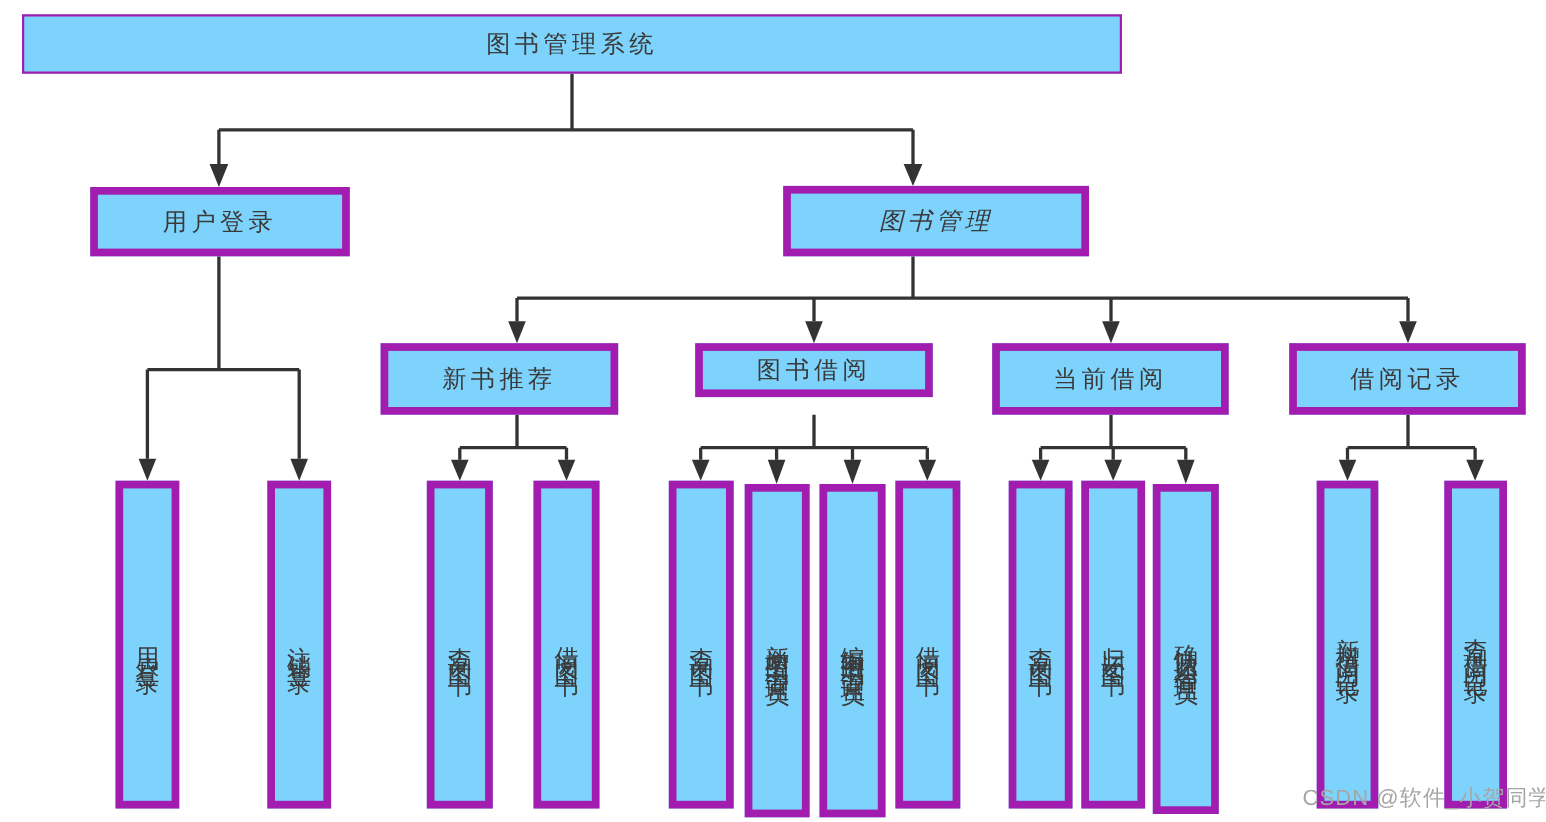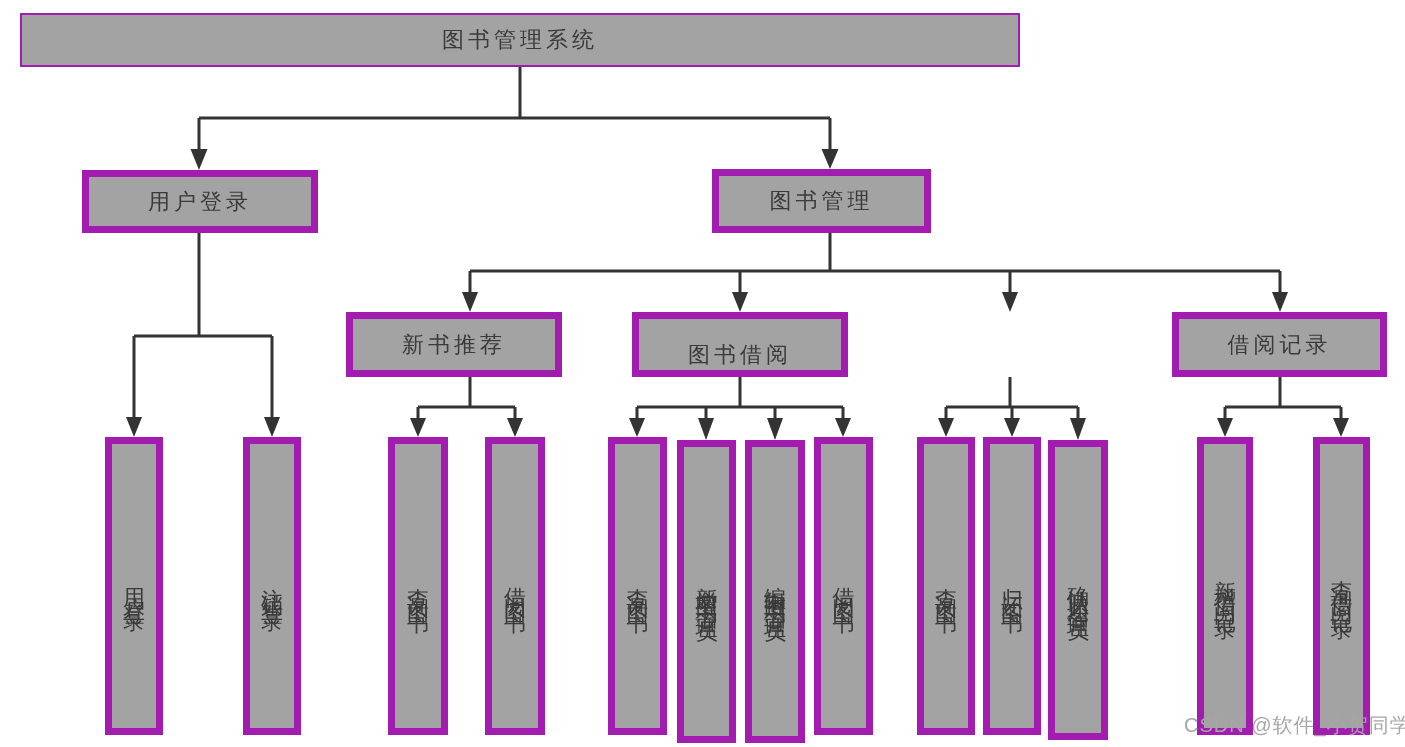--- a/index.html
+++ b/index.html
@@ -8,21 +8,21 @@
     width:1405px;height:747px;
     background:#ffffff;
     font-family:"Liberation Sans", sans-serif;
     overflow:hidden;
   }
   .connector{position:absolute;left:0;top:0;z-index:1;}
   .connector path{stroke:#333333;stroke-width:3;fill:none;}
   .connector polygon{fill:#333333;stroke:none;}
   .node{
     position:absolute;
-    background:#a3a3a3;
+    background:#7dd3fc;
     border:7px solid #a21caf;
     box-sizing:border-box;
     display:flex;align-items:center;justify-content:center;
     color:#3a3a3a;
     z-index:2;
   }
   .node.root{border-width:2px;}
   .node.h span{font-size:22px;letter-spacing:4px;white-space:nowrap;}
   .node.v{
     writing-mode:vertical-rl;
@@ -99,29 +99,32 @@
     </g>
   </svg>
 
   <div class="node root h" style="left:20px;top:13px;width:1000px;height:54px;">
     <span>图书管理系统</span>
   </div>
 
   <div class="node h" style="left:82px;top:170px;width:236px;height:63px;">
     <span>用户登录</span>
   </div>
-  <div class="node h" style="left:712px;top:169px;width:219px;height:64px;">
+  <div class="node h" style="left:712px;top:169px;width:278px;height:64px;font-style:italic;">
     <span>图书管理</span>
   </div>
 
   <div class="node h" style="left:346px;top:312px;width:216px;height:65px;">
     <span>新书推荐</span>
   </div>
-  <div class="node h" style="left:632px;top:312px;width:216px;height:65px;align-items:flex-end;">
+  <div class="node h" style="left:632px;top:312px;width:216px;height:49px;">
     <span>图书借阅</span>
+  </div>
+  <div class="node h" style="left:902px;top:312px;width:215px;height:65px;">
+    <span>当前借阅</span>
   </div>
   <div class="node h" style="left:1172px;top:312px;width:215px;height:65px;">
     <span>借阅记录</span>
   </div>
 
   <div class="node v" style="left:105px;top:437px;width:58px;height:298px;">
     <span>用户登录</span>
   </div>
   <div class="node v" style="left:243px;top:437px;width:58px;height:298px;">
     <span>注销登录</span>

